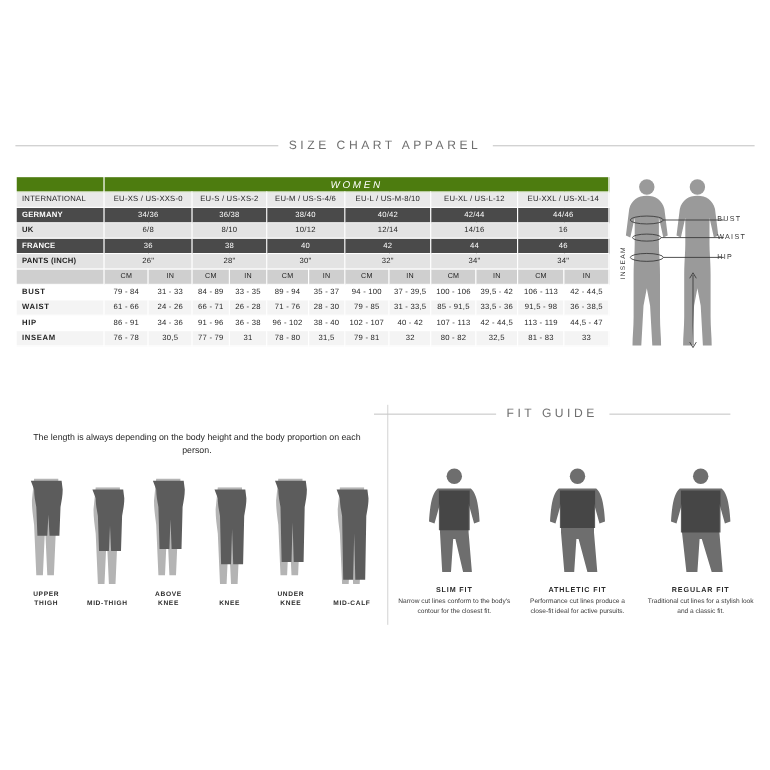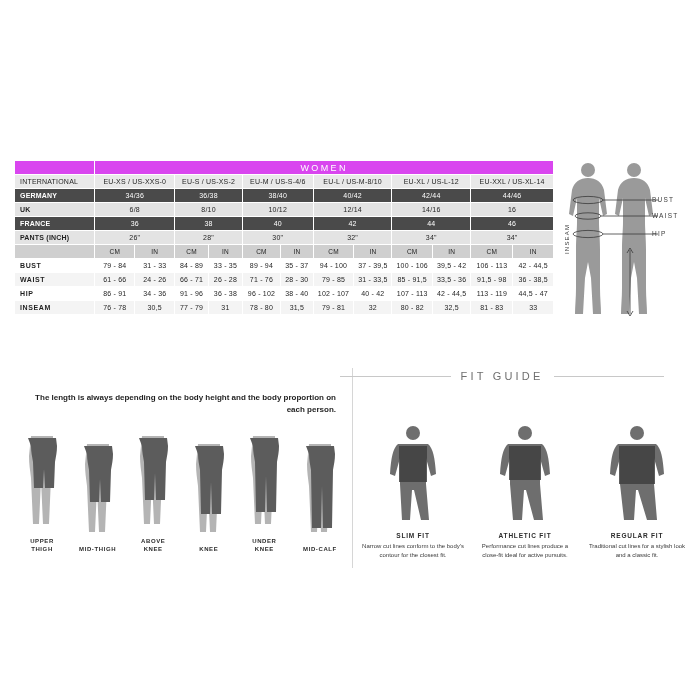--- a/index.html
+++ b/index.html
@@ -43,23 +43,24 @@
     letter-spacing: .2px;
   }
   table.size td, table.size th {
     border: 1px solid #ffffff;
     padding: 0;
     text-align: center;
     height: 14px;
     font-weight: normal;
   }
   .rw-title td {
-    background: #d946ef; color: #ffffff;
+    background: #4d7c0f; color: #ffffff;
     font-size: 9px; letter-spacing: 2.4px; font-weight: bold;
     height: 17px;
+    font-style: italic;
   }
   .rw-head td {
     background: #e9e9e9; color: #1f1f1f; font-size: 7px; font-weight: bold;
     height: 15px;
   }
   .rw-head td.lbl { text-align: left; padding-left: 5px; }
   .rw-dark td {
     background: #4a4a4a; color: #ffffff;
   }
   .rw-light td {
@@ -88,21 +89,21 @@
     transform: rotate(-90deg); transform-origin: left top;
     white-space: nowrap;
   }
 
   
   .shorts-head { position: absolute; left: 14px; top: 370px; width: 330px; }
   .fit-head { position: absolute; left: 340px; top: 370px; width: 324px; }
 
   .shorts-sub {
     position: absolute; left: 22px; top: 392px; width: 314px;
-    font-size: 8px; font-weight: bold; text-align: right; line-height: 12px; color: #1f1f1f;
+    font-size: 8px; font-weight: normal; text-align: center; line-height: 12px; color: #1f1f1f;
   }
   .fit-sub {
     position: absolute; left: 366px; top: 392px; width: 320px;
     font-size: 8px; font-weight: bold; text-align: center; line-height: 12px; color: #1f1f1f;
   }
 
   .shorts-figs {
     position: absolute; left: 16px; top: 428px; width: 330px; height: 125px;
     display: flex; justify-content: space-between; align-items: flex-end;
   }
@@ -125,20 +126,25 @@
   }
   .vdiv {
     position: absolute; left: 352px; top: 368px; width: 1px; height: 200px; background: #d6d6d6;
   }
 </style>
 </head>
 <body>
 
 <div class="page">
 
+  <div class="top-title sec-head">
+    <span class="rule"></span>
+    <span class="txt">SIZE CHART APPAREL</span>
+    <span class="rule"></span>
+  </div>
 
   <div class="tablewrap">
     <table class="size">
       <tbody id="tbody-women">
           <tr class="rw-title">
             <td colspan="1"></td>
             <td colspan="12">WOMEN</td>
           </tr>
           <tr class="rw-head">
             <td class="lbl">INTERNATIONAL</td>

